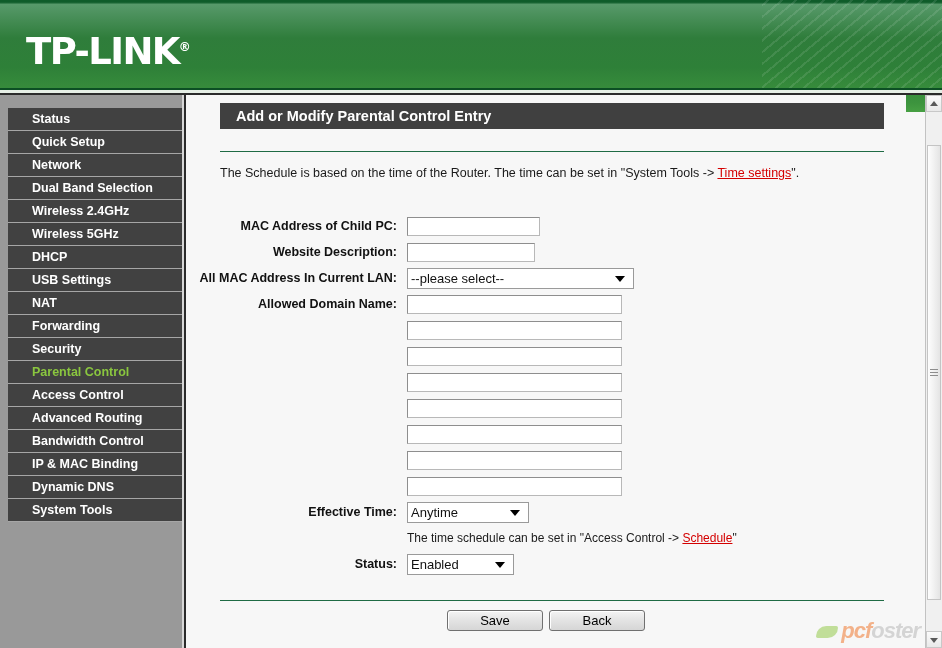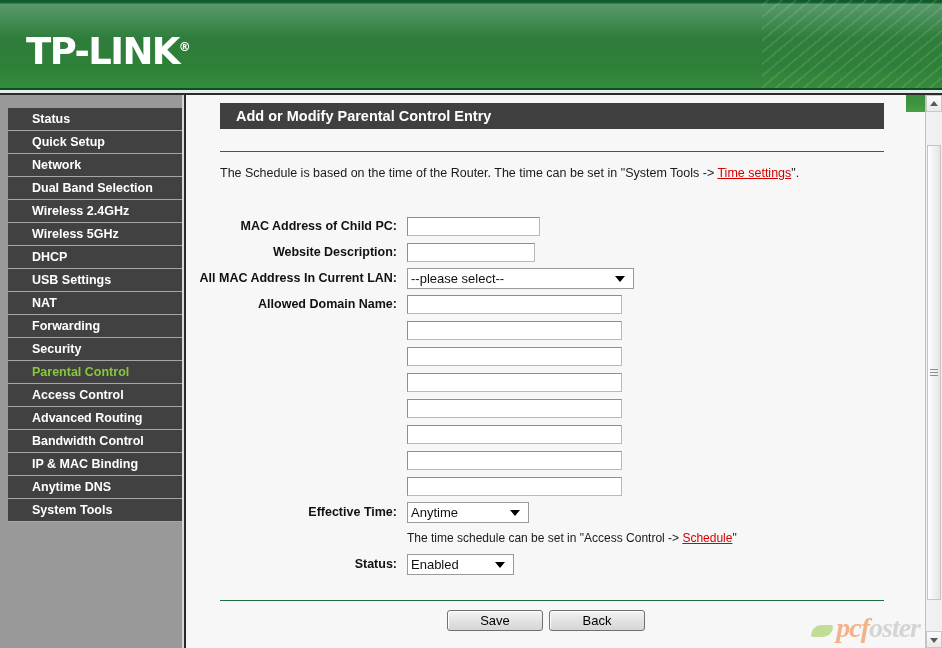--- a/index.html
+++ b/index.html
@@ -291,24 +291,24 @@
     box-shadow: inset 1px 1px 0 #ffffff;
     cursor: pointer;
     padding: 0;
     line-height: 19px;
   }
 
   
   .watermark {
     position: absolute;
     right: 22px; bottom: 4px;
-    font-size: 28px;
+    font-size: 22px;
     font-weight: bold;
     font-style: italic;
-    font-family: Liberation Serif, serif;
+    font-family: Liberation Sans, sans-serif;
     letter-spacing: -1px;
     opacity: 0.85;
     white-space: nowrap;
     pointer-events: none;
     user-select: none;
   }
   .wm-leaf {
     display: inline-block;
     width: 22px; height: 12px;
     background: #8cc63f;
@@ -404,21 +404,21 @@
         <li class="menu-item">DHCP</li>
         <li class="menu-item">USB Settings</li>
         <li class="menu-item">NAT</li>
         <li class="menu-item">Forwarding</li>
         <li class="menu-item">Security</li>
         <li class="menu-item active">Parental Control</li>
         <li class="menu-item">Access Control</li>
         <li class="menu-item">Advanced Routing</li>
         <li class="menu-item">Bandwidth Control</li>
         <li class="menu-item">IP &amp; MAC Binding</li>
-        <li class="menu-item">Anytime DNS</li>
+        <li class="menu-item">Dynamic DNS</li>
         <li class="menu-item">System Tools</li>
       </ul>
   </nav>
   <div class="sidebar-divider"></div>
   <div class="sidebar-divider2"></div>
 
   <main class="content">
 
     <div class="page-title">Add or Modify Parental Control Entry</div>
     <div class="hr-green hr-top"></div>

